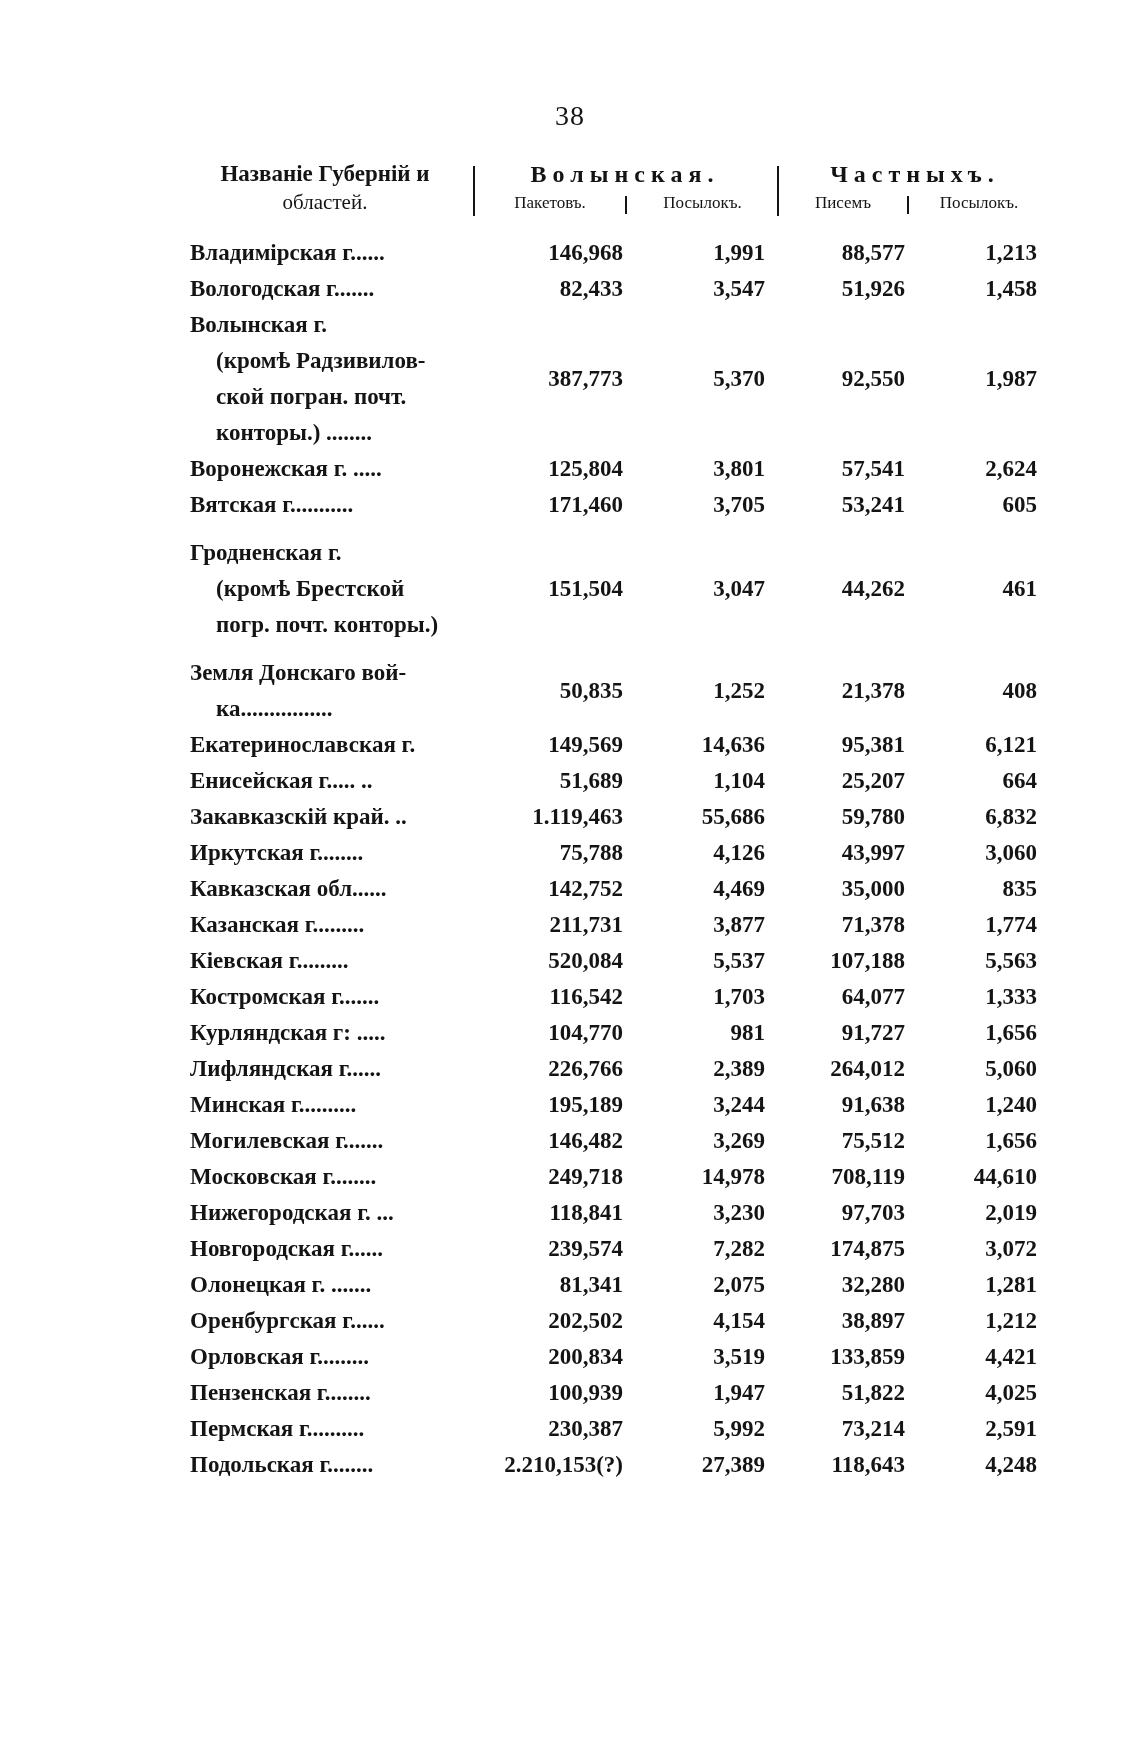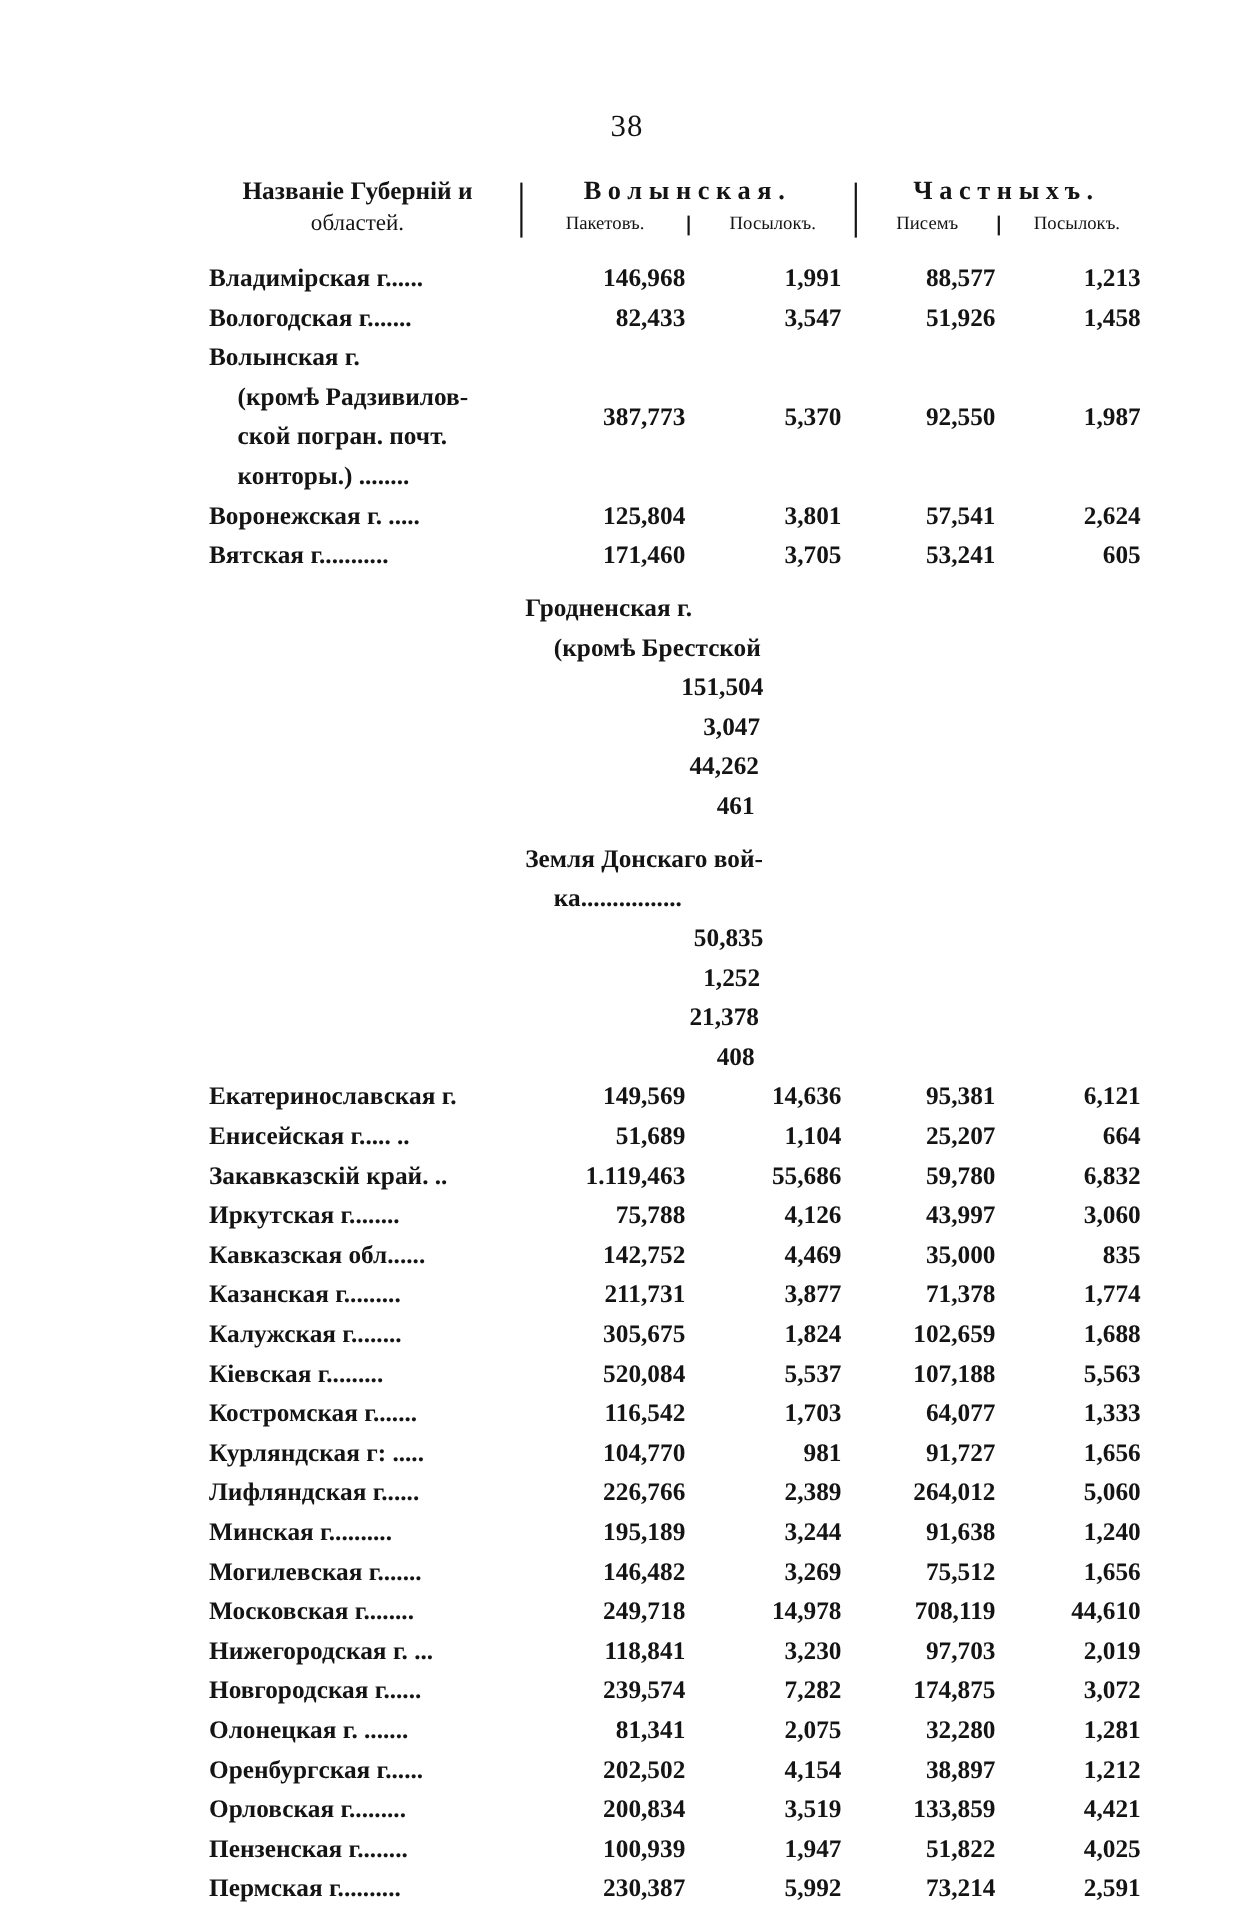--- a/index.html
+++ b/index.html
@@ -21,21 +21,21 @@
 
     .rows { position: absolute; top: 235px; left: 190px; width: 860px; }
     .row { position: relative; display: flex; align-items: center; font-size: 23px; font-weight: bold; }
     .row .name { width: 285px; white-space: pre-line; line-height: 36px; }
     .row .name .cont { padding-left: 26px; }
     .row .num { text-align: right; line-height: 36px; font-family: "Liberation Serif", serif; }
     .c1 { width: 148px; }
     .c2 { width: 142px; }
     .c3 { width: 140px; }
     .c4 { width: 132px; }
-    .gap-before { margin-top: 12px; flex-direction: column; }
+    .gap-before { margin-top: 12px; }
   </style>
 </head>
 <body>
 
 <div class="page-number">38</div>
 
 <div class="header">
   <div class="h-name">
     <div>Названіе Губерній и</div>
     <div class="l2">областей.</div>
@@ -82,21 +82,21 @@
       <div class="num c4">2,624</div>
     </div>
     <div class="row">
       <div class="name"><div>Вятская г...........</div></div>
       <div class="num c1">171,460</div>
       <div class="num c2">3,705</div>
       <div class="num c3">53,241</div>
       <div class="num c4">605</div>
     </div>
     <div class="row gap-before">
-      <div class="name"><div>Гродненская г.</div><div class="cont">(кромѣ Брестской</div></div>
+      <div class="name"><div>Гродненская г.</div><div class="cont">(кромѣ Брестской</div><div class="cont">погр. почт. конторы.)</div></div>
       <div class="num c1">151,504</div>
       <div class="num c2">3,047</div>
       <div class="num c3">44,262</div>
       <div class="num c4">461</div>
     </div>
     <div class="row gap-before">
       <div class="name"><div>Земля Донскаго вой-</div><div class="cont">ка................</div></div>
       <div class="num c1">50,835</div>
       <div class="num c2">1,252</div>
       <div class="num c3">21,378</div>
@@ -138,27 +138,20 @@
       <div class="num c4">835</div>
     </div>
     <div class="row">
       <div class="name"><div>Казанская г.........</div></div>
       <div class="num c1">211,731</div>
       <div class="num c2">3,877</div>
       <div class="num c3">71,378</div>
       <div class="num c4">1,774</div>
     </div>
     <div class="row">
-      <div class="name"><div>Калужская г........</div></div>
-      <div class="num c1">305,675</div>
-      <div class="num c2">1,824</div>
-      <div class="num c3">102,659</div>
-      <div class="num c4">1,688</div>
-    </div>
-    <div class="row">
       <div class="name"><div>Кіевская г.........</div></div>
       <div class="num c1">520,084</div>
       <div class="num c2">5,537</div>
       <div class="num c3">107,188</div>
       <div class="num c4">5,563</div>
     </div>
     <div class="row">
       <div class="name"><div>Костромская г.......</div></div>
       <div class="num c1">116,542</div>
       <div class="num c2">1,703</div>

